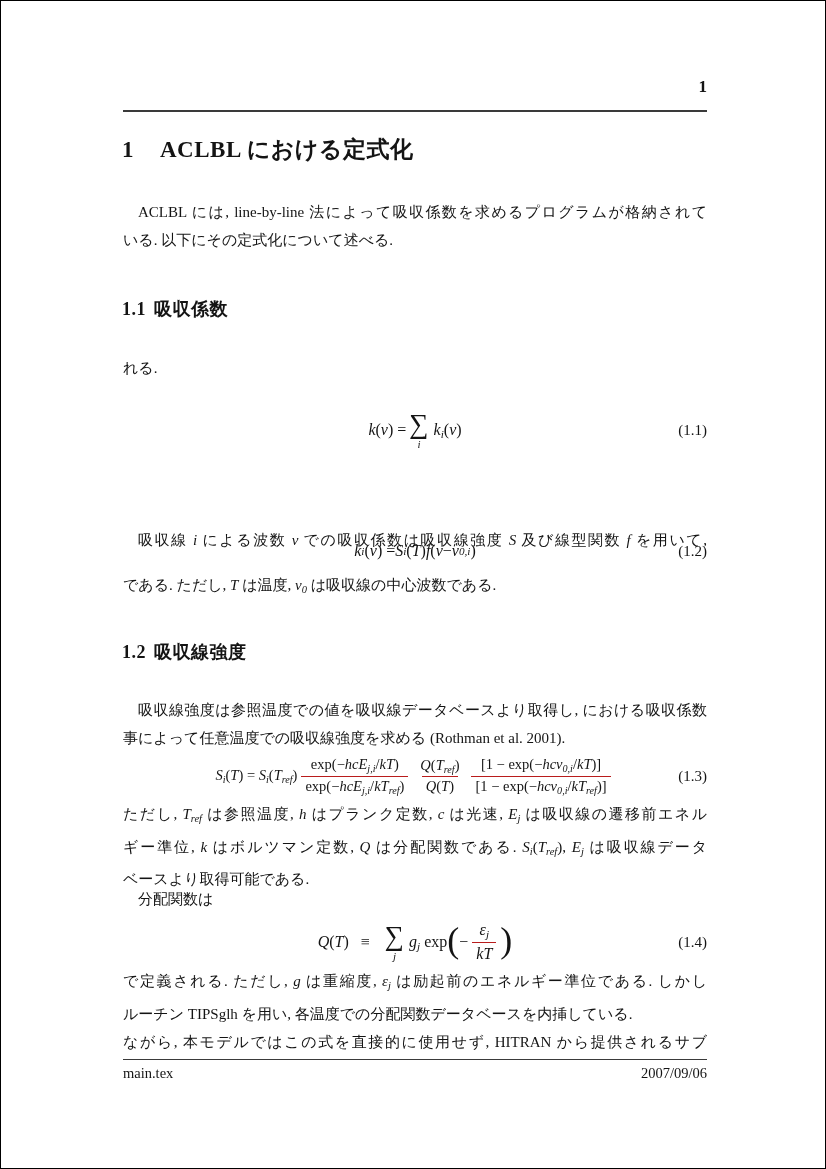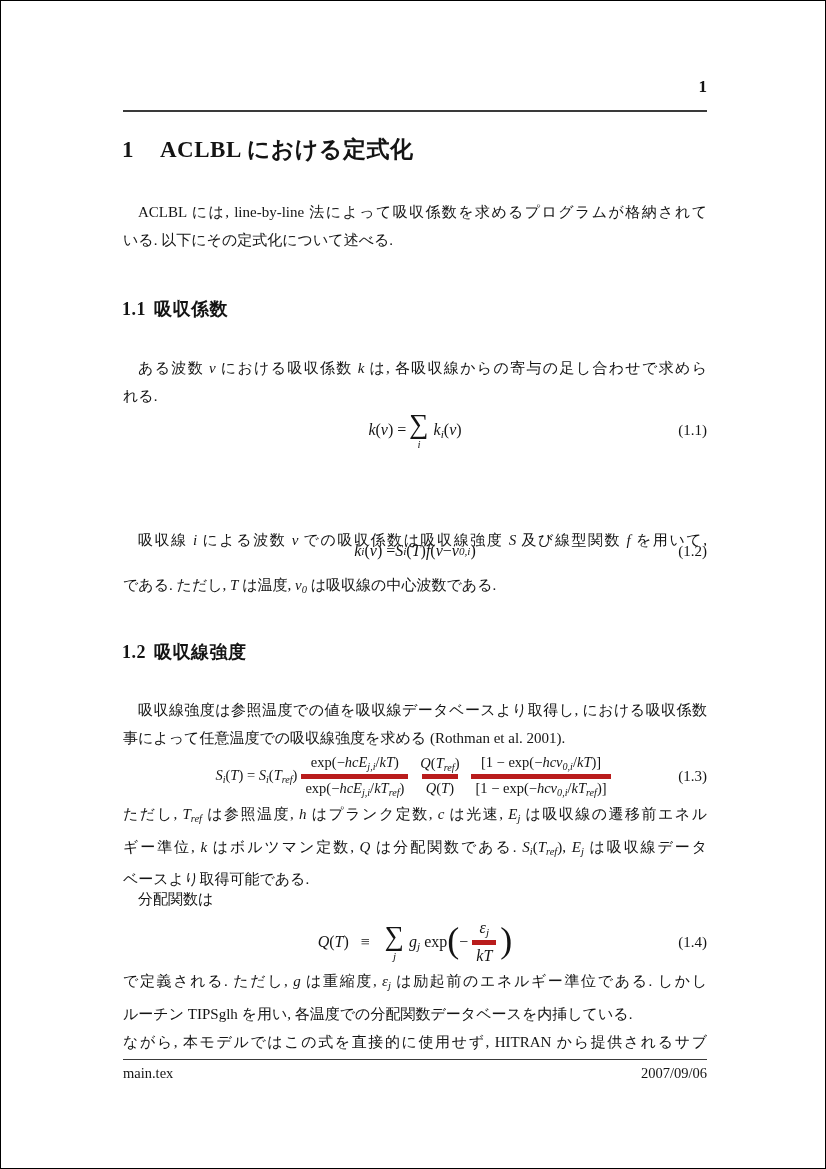--- a/index.html
+++ b/index.html
@@ -54,21 +54,21 @@
   .eq-body { display: inline-flex; align-items: center; }
   .eq-num {
     position: absolute; right: 0; top: 50%; transform: translateY(-50%);
     font-size: 15px; font-style: normal;
   }
   .sum { display: inline-flex; flex-direction: column; align-items: center; margin: 0 5px 0 3px; }
   .sum-sym { font-size: 27px; line-height: 25px; font-style: normal; }
   .sum-sub { font-size: 11px; font-style: italic; line-height: 10px; margin-top: 2px; }
   .frac { display: inline-flex; flex-direction: column; align-items: center; margin: 0 4px; }
   .frac .num, .frac .den { padding: 0 4px; line-height: 1.35; }
-  .frac .den { border-top: 5px solid #b91c1c; text-align: center; }
+  .frac .den { border-top: 1px solid #b91c1c; text-align: center; }
   .eq-rel { margin: 0 12px; }
   .bigp { font-size: 36px; font-weight: 300; line-height: 0; position: relative; top: -2px; }
   .eq13 { font-size: 14.5px; }
   .footer-text {
     position: absolute; left: 122px; width: 584px; top: 1064px;
     font-size: 14.5px; display: flex; justify-content: space-between;
   }
 </style>
 </head>
 <body>
@@ -85,21 +85,20 @@
   <div class="para" style="top:197px">
     <div class="pline jl indent"><span class="r-n">ACLBL には, line-by-line 法によって吸収係数を求めるプログラムが格納されて</span></div>
     <div class="pline"><span class="r-n">いる. 以下にその定式化について述べる.</span></div>
   </div>
 
   <h2 class="h2" style="top:296px">
     <span class="sec-num">1.1</span><span>吸収係数</span>
   </h2>
 
   <div class="para" style="top:353px">
-    <div class="pline jl indent"><span class="r-n">ある波数 </span><span class="r-i">ν</span><span class="r-n"> における吸収係数 </span><span class="r-i">k</span><span class="r-n"> は, 各吸収線からの寄与の足し合わせで求めら</span></div>
     <div class="pline"><span class="r-n">れる.</span></div>
   </div>
 
   <div class="eq" style="top:402px;height:54px">
     <span class="eq-body">
       <span><span class="r-i">k</span><span class="r-n">(</span><span class="r-i">ν</span><span class="r-n">) = </span></span>
       <span class="sum">
         <span class="sum-sym">∑</span>
         <span class="sum-sub">i</span>
       </span>

